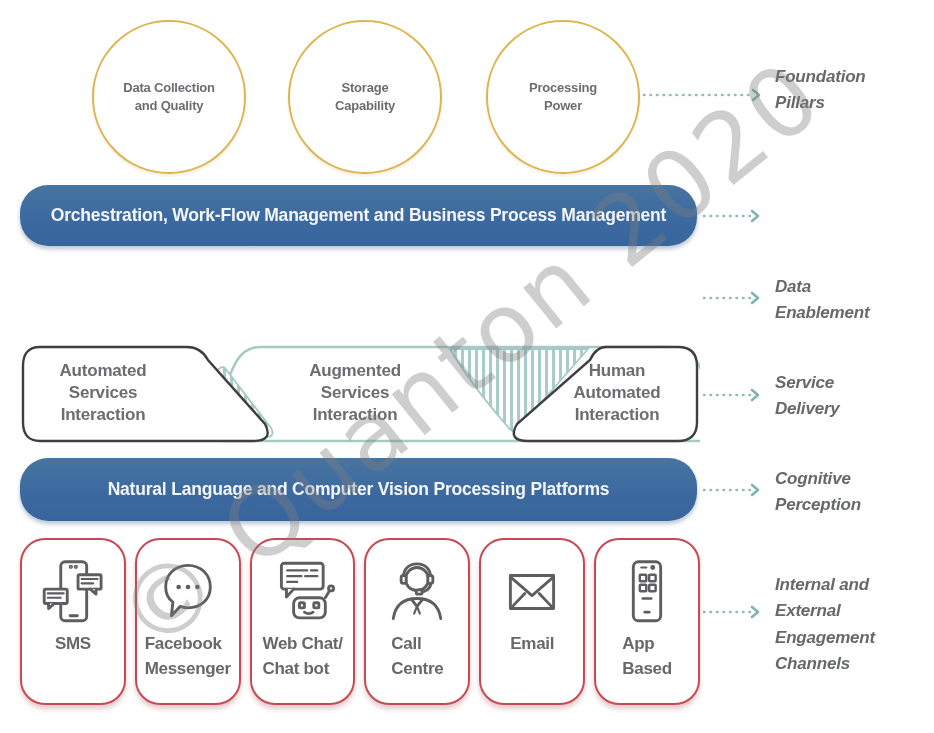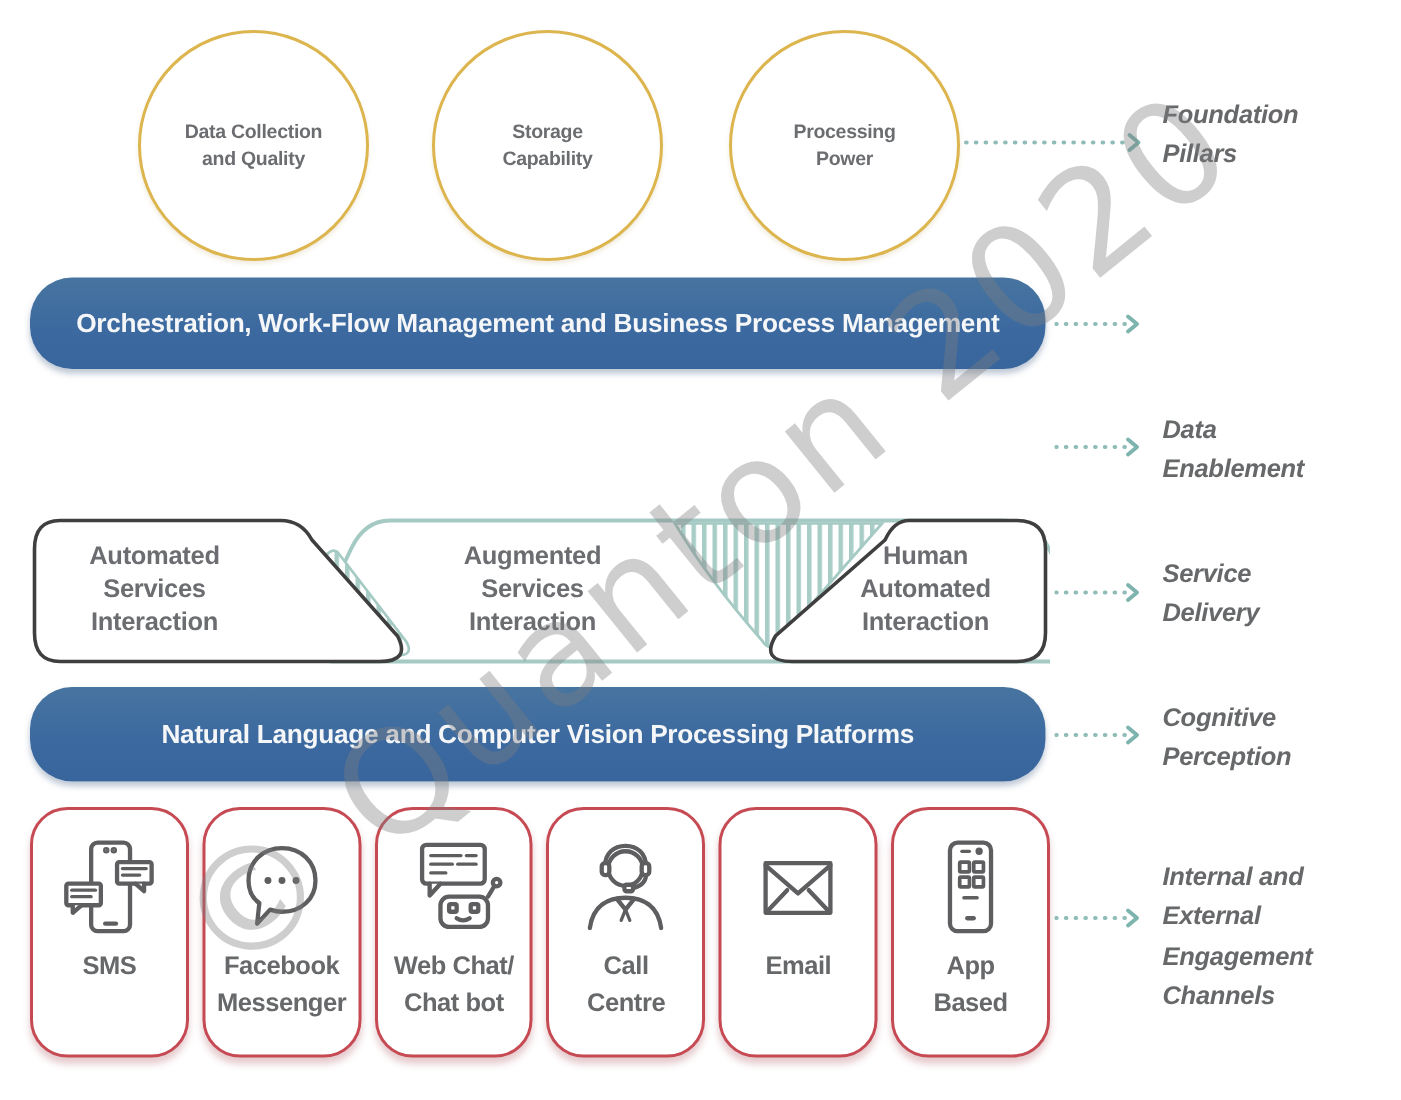--- a/index.html
+++ b/index.html
@@ -48,21 +48,21 @@
     position:absolute;left:20px;top:538px;width:680px;height:167px;
     display:flex;gap:9px;
   }
   .card{
     flex:1 1 0;background:#fff;border:2px solid #c64a53;border-radius:25px;
     display:flex;flex-direction:column;align-items:center;
     box-shadow:0 4px 5px rgba(170,80,90,.3);
   }
   .card svg{margin-top:14px;width:72px;height:76px;flex:0 0 auto;}
   .card .clabel{
-    margin-top:2px;font-size:17px;font-weight:bold;color:#66686a;text-align:center;line-height:1.45;letter-spacing:-.3px;
+    margin-top:2px;font-size:17px;font-weight:bold;color:#66686a;text-align:left;line-height:1.45;letter-spacing:-.3px;
   }
 
   
   .watermark{
     position:absolute;left:-90px;top:300px;width:1120px;text-align:center;
     font-family:"DejaVu Sans",sans-serif;
     font-size:96px;color:rgba(125,125,128,.38);letter-spacing:4px;
     transform:rotate(-39deg);transform-origin:50% 50%;
     pointer-events:none;z-index:50;
   }

